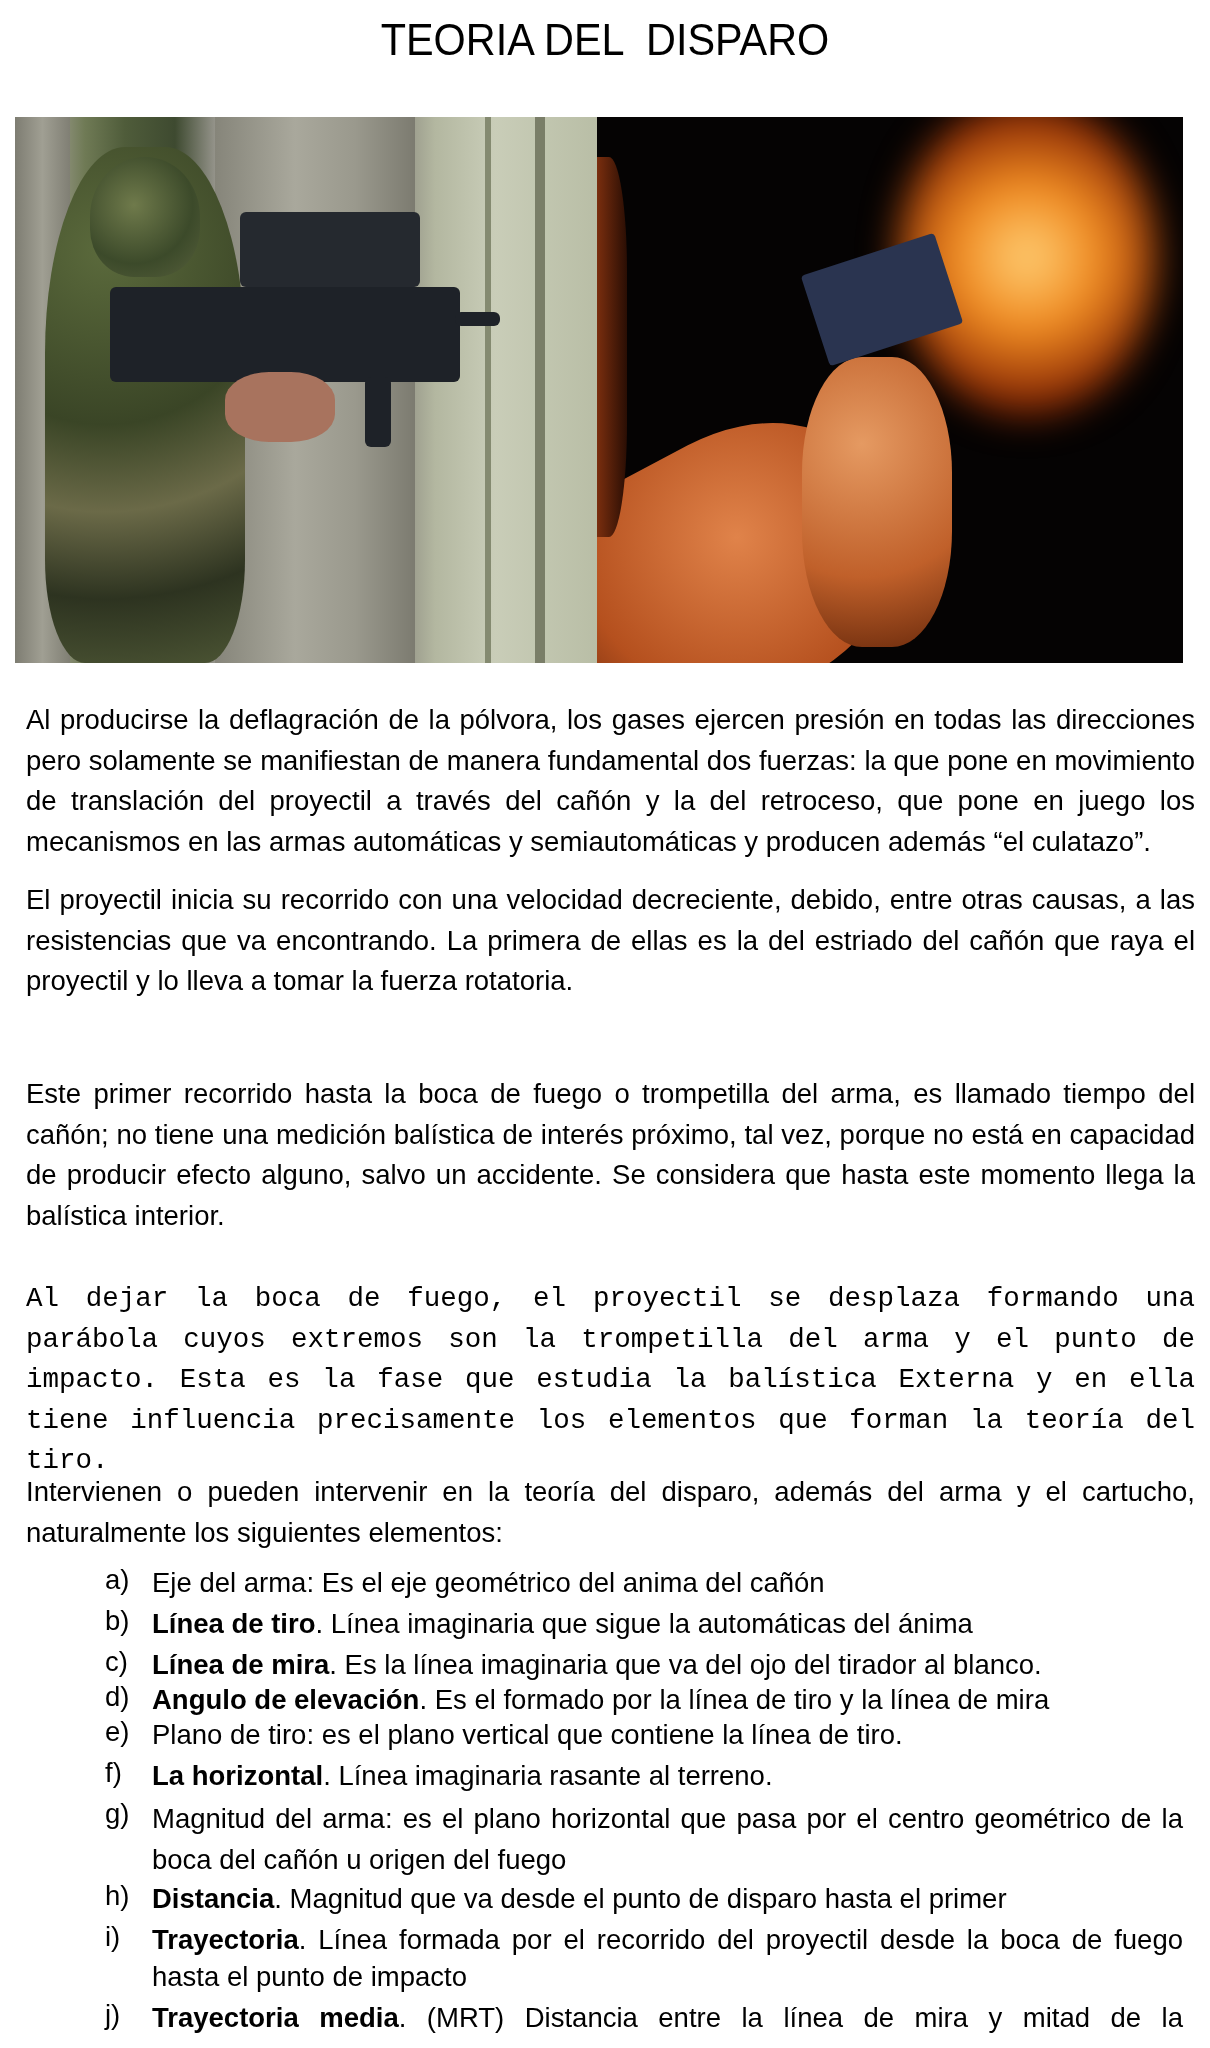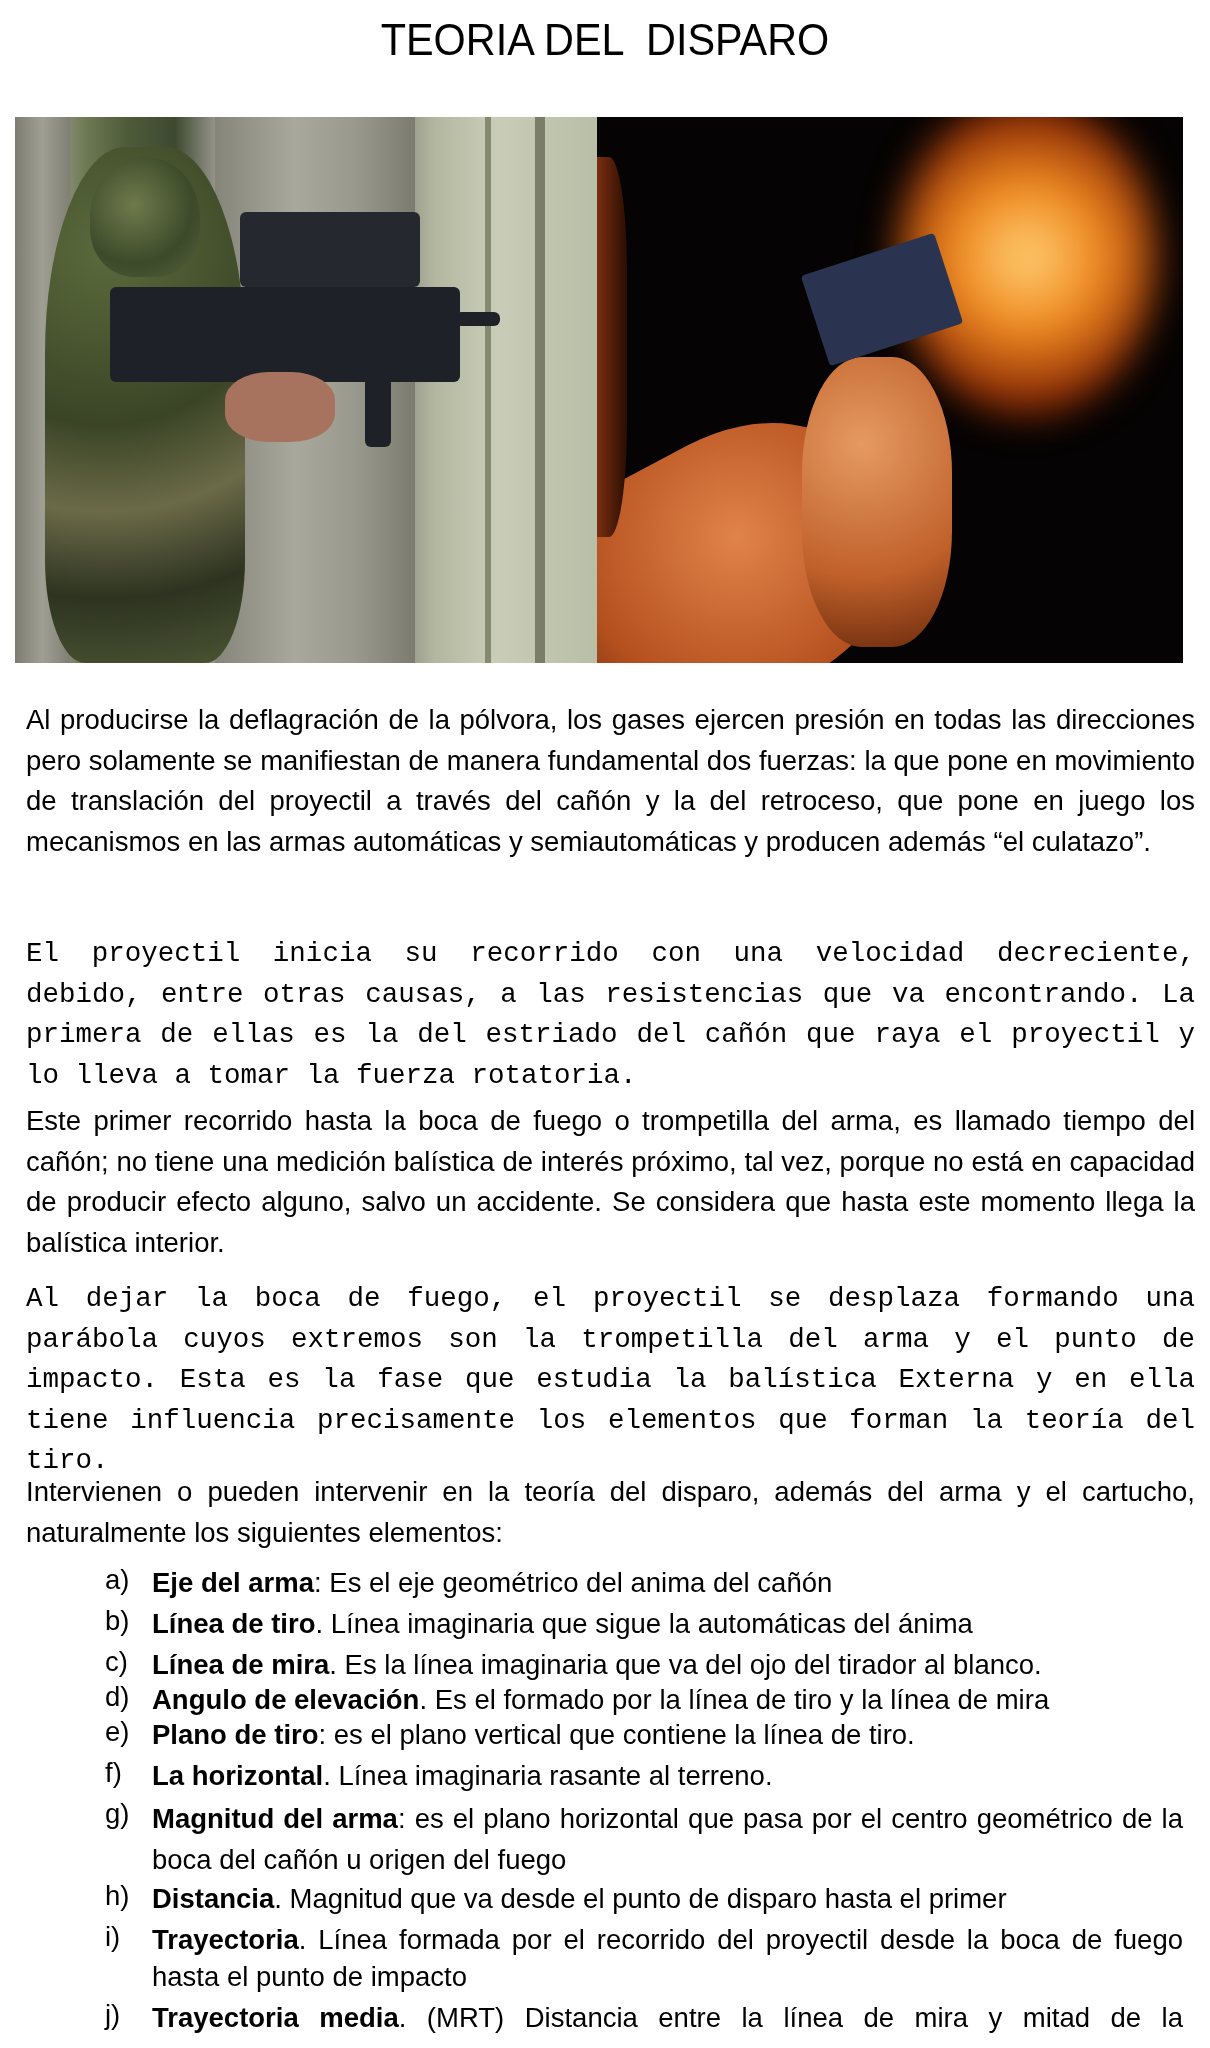--- a/index.html
+++ b/index.html
@@ -20,21 +20,21 @@
     .rifle { position: absolute; background: #1e2228; border-radius: 6px; }
     .flame { position: absolute; border-radius: 50%; filter: blur(18px); }
     .arm { position: absolute; border-radius: 40%; }
     .text-block { position: absolute; left: 14px; width: 1169px; font-size: 27.5px; line-height: 40.5px; }
     .para { position: absolute; left: 0; width: 1169px; text-align: justify; text-align-last: left; margin: 12px; }
     .list { position: absolute; left: 105px; width: 1078px; font-size: 27.5px; }
     .li { position: absolute; left: 0; width: 1078px; }
     .li .mark { position: absolute; left: 0; top: 0; }
     .li .body { position: absolute; left: 47px; width: 1031px; text-align: justify; text-align-last: left; line-height: 37px; }
     .li .body.full { text-align-last: justify; }
-    .term-b { font-weight: bold; }
+    .term-b { font-weight: normal; }
     .term-bi { font-weight: bold; }
   </style>
 </head>
 <body>
 
 <div class="title">TEORIA DEL  DISPARO</div>
 
 <div class="photos">
   <div class="photo photo-left">
     <div class="stripe-trunk" style="left:0;width:55px;background:linear-gradient(90deg,#7e7d72,#a09f93,#807f74);"></div>
@@ -53,22 +53,22 @@
     <div class="flame" style="left:300px;top:-20px;width:260px;height:320px;background:radial-gradient(circle,#ffd27a 0%,#f08a20 35%,#8a2a05 70%,rgba(0,0,0,0) 100%);"></div>
     <div class="arm" style="left:-60px;top:330px;width:360px;height:260px;background:radial-gradient(circle at 60% 40%,#e0834a,#b5501e 60%,#5a1f08 100%);transform:rotate(-28deg);"></div>
     <div class="arm" style="left:205px;top:240px;width:150px;height:290px;background:radial-gradient(circle at 40% 30%,#e59a62,#c0602a 60%,#6a2a0c 100%);"></div>
     <div class="arm" style="left:-30px;top:40px;width:60px;height:380px;background:linear-gradient(90deg,#3a1505,#7a2e0e,#2a0e04);border-radius:30%;"></div>
     <div class="rifle" style="left:215px;top:135px;width:140px;height:95px;background:#2a3450;transform:rotate(-18deg);border-radius:4px;"></div>
   </div>
 </div>
 
 <div class="text-block" style="top:0;">
   <p class="para" style="top:688px;">Al producirse la deflagración de la pólvora, los gases ejercen presión en todas las direcciones pero solamente se manifiestan de manera fundamental dos fuerzas: la que pone en movimiento de translación del proyectil a través del cañón y la del retroceso, que pone en juego los mecanismos en las armas automáticas y semiautomáticas y producen además “el culatazo”.</p>
-  <p class="para" style="top:922px;font-family:Liberation Mono, monospace;">El proyectil inicia su recorrido con una velocidad decreciente, debido, entre otras causas, a las resistencias que va encontrando. La primera de ellas es la del estriado del cañón que raya el proyectil y lo lleva a tomar la fuerza rotatoria.</p>
-  <p class="para" style="top:1089px;">Este primer recorrido hasta la boca de fuego o trompetilla del arma, es llamado tiempo del cañón; no tiene una medición balística de interés próximo, tal vez, porque no está en capacidad de producir efecto alguno, salvo un accidente. Se considera que hasta este momento llega la balística interior.</p>
+  <p class="para" style="top:868px;">El proyectil inicia su recorrido con una velocidad decreciente, debido, entre otras causas, a las resistencias que va encontrando. La primera de ellas es la del estriado del cañón que raya el proyectil y lo lleva a tomar la fuerza rotatoria.</p>
+  <p class="para" style="top:1062px;">Este primer recorrido hasta la boca de fuego o trompetilla del arma, es llamado tiempo del cañón; no tiene una medición balística de interés próximo, tal vez, porque no está en capacidad de producir efecto alguno, salvo un accidente. Se considera que hasta este momento llega la balística interior.</p>
   <p class="para" style="top:1267px;font-family:Liberation Mono, monospace;">Al dejar la boca de fuego, el proyectil se desplaza formando una parábola cuyos extremos son la trompetilla del arma y el punto de impacto. Esta es la fase   que estudia la balística Externa y en ella tiene influencia precisamente los elementos que forman la teoría del tiro.</p>
   <p class="para" style="top:1460px;">Intervienen o pueden intervenir en la teoría del disparo, además del arma y el cartucho, naturalmente los siguientes elementos:</p>
 </div>
 
 <div class="list" style="top:0;">
   <div class="li" style="top:1564px;">
     <span class="mark">a)</span>
     <span class="body"><span class="term-b">Eje del arma</span><span>:</span><span> Es el eje geométrico del  anima del cañón</span></span>
   </div>
   <div class="li" style="top:1605px;">

